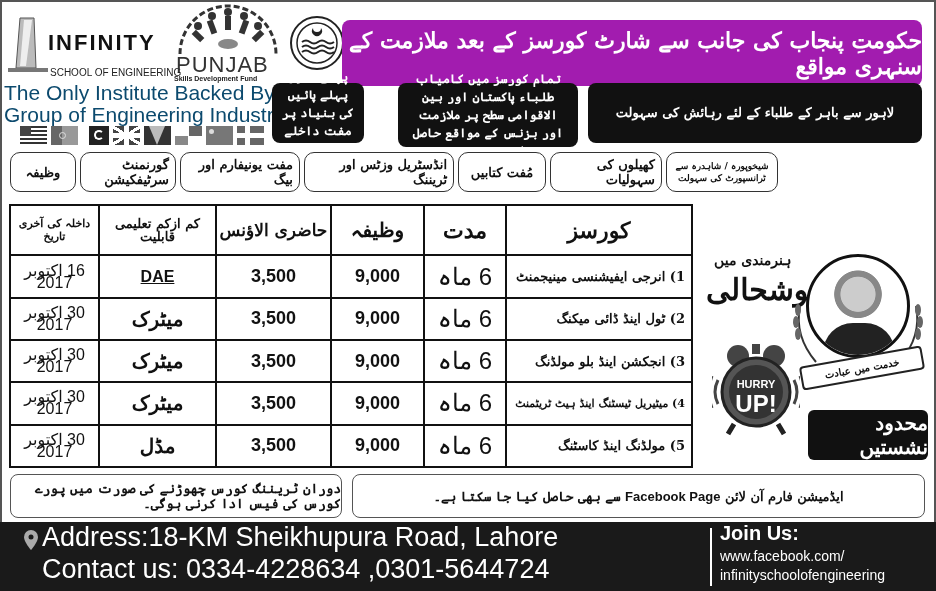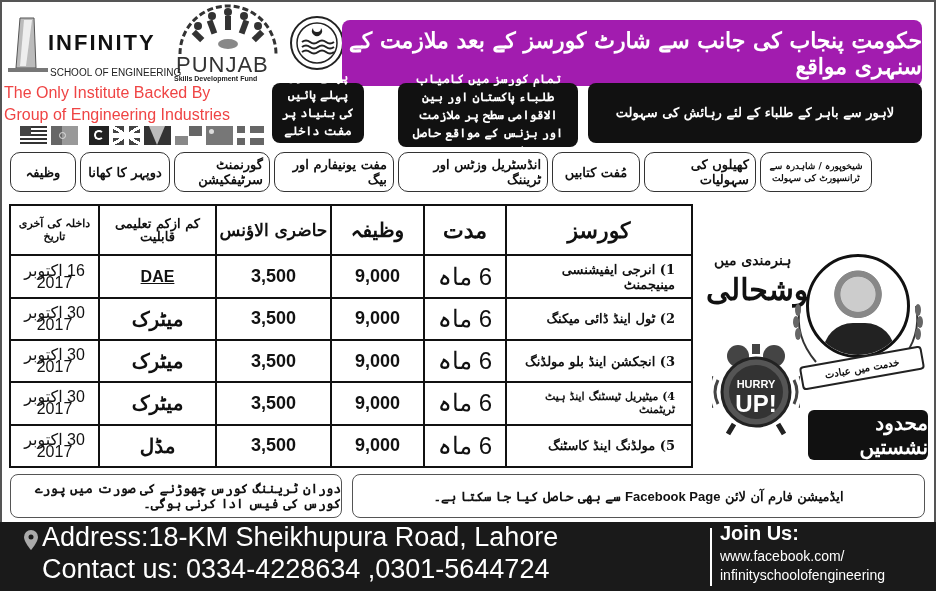--- a/index.html
+++ b/index.html
@@ -11,21 +11,21 @@
 
   
   .logo-tower { left: 6px; top: 16px; width: 44px; height: 58px; }
   .infinity-name { left: 48px; top: 30px; font-family: "Liberation Sans", sans-serif; font-weight: bold; font-size: 22px; letter-spacing: 2px; color: #111; }
   .infinity-sub { left: 50px; top: 67px; font-family: "Liberation Sans", sans-serif; font-size: 10px; color: #222; }
   .psdf-gear { left: 172px; top: 2px; width: 112px; height: 56px; }
   .psdf-name { left: 176px; top: 52px; font-family: "Liberation Sans", sans-serif; font-size: 22px; color: #333; letter-spacing: 1px; }
   .psdf-sub { left: 174px; top: 75px; font-family: "Liberation Sans", sans-serif; font-size: 7px; font-weight: bold; color: #222; }
   .gov-seal { left: 288px; top: 14px; width: 58px; height: 58px; }
 
-  .backed { left: 4px; top: 82px; font-family: "Liberation Sans", sans-serif; font-size: 16px; line-height: 22px; color: #ef4444; }
+  .backed { left: 4px; top: 82px; font-family: "Liberation Sans", sans-serif; font-size: 21px; line-height: 22px; color: #0c4a6e; }
   .flags { left: 20px; top: 126px; display: flex; gap: 4px; }
   .flag { width: 27px; height: 19px; background: #888; position: relative; overflow: hidden; }
 
   
   .title-banner { left: 342px; top: 11px; width: 580px; height: 66px; background: #a21caf; border-radius: 8px; color: #fff; font-size: 22px; display: flex; align-items: center; justify-content: center; margin-top: 9px; }
   .info-box { background: #111; color: #fff; border-radius: 8px; display: flex; align-items: center; justify-content: center; text-align: center; font-size: 12px; line-height: 18px; padding: 4px 8px; }
   .info-1 { left: 272px; top: 83px; width: 92px; height: 60px; }
   .info-2 { left: 398px; top: 83px; width: 180px; height: 64px; }
   .info-3 { left: 588px; top: 83px; width: 334px; height: 60px; font-size: 13px; }
 
@@ -36,21 +36,21 @@
 
   
   .table-wrap { left: 9px; top: 204px; width: 684px; height: 264px; }
   table { border-collapse: collapse; width: 100%; height: 100%; }
   td, th { border: 2px solid #111; text-align: center; vertical-align: middle; }
   th { height: 50px; font-size: 17px; font-family: "DejaVu Serif", serif; font-weight: bold; direction: rtl; }
   th.small { font-size: 11px; line-height: 13px; margin-left: 23px; }
   td { height: 42px; }
   .num { font-family: "Liberation Sans", sans-serif; font-weight: bold; font-size: 18px; }
   .dur { font-family: Liberation Sans, sans-serif; font-size: 24px; direction: rtl; border-radius: 11px; }
-  .course { direction: rtl; text-align: right; padding-right: 16px; font-family: "DejaVu Serif", serif; font-weight: bold; font-size: 13px; }
+  .course { direction: rtl; text-align: right; padding-right: 6px; font-family: "DejaVu Serif", serif; font-weight: bold; font-size: 13px; }
   .qual { font-family: "DejaVu Serif", serif; font-weight: bold; font-size: 20px; direction: rtl; }
   .qual.latin { font-family: "Liberation Sans", sans-serif; font-size: 16px; text-decoration: underline; }
   .date { font-size: 16px; line-height: 12px; font-family: Liberation Sans, sans-serif; direction: rtl; }
 
   
   .slogan-small { left: 714px; top: 252px; font-size: 14px; }
   .slogan-big { left: 706px; top: 272px; font-size: 30px; }
   .portrait { left: 806px; top: 254px; width: 104px; height: 104px; border-radius: 50%; border: 3px solid #111; background: radial-gradient(circle at 50% 38%, #ccc 0 22%, #888 23% 30%, #fff 31% 100%); overflow: hidden; }
   .portrait .suit { position: absolute; left: 14px; top: 66px; width: 72px; height: 40px; background: #222; border-radius: 30px 30px 0 0; }
   .ribbon { left: 800px; top: 356px; width: 124px; height: 24px; border: 2px solid #222; border-radius: 4px; background: #fff; font-size: 10px; display: flex; align-items: center; justify-content: center; transform: rotate(-10deg); }
@@ -152,21 +152,20 @@
     </div>
 </div>
 
 <div class="abs title-banner urdu">حکومتِ پنجاب کی جانب سے شارٹ کورسز کے بعد ملازمت کے سنہری مواقع</div>
 <div class="abs info-box urdu info-1">پہلے آئیں پہلے پائیں کی بنیاد پر مفت داخلے جاری ہیں</div>
 <div class="abs info-box urdu info-2">تمام کورسز میں کامیاب طلباء پاکستان اور بین الاقوامی سطح پر ملازمت اور بزنس کے مواقع حاصل کر رہے ہیں۔</div>
 <div class="abs info-box urdu info-3">لاہور سے باہر کے طلباء کے لئے رہائش کی سہولت</div>
 
 <div class="abs chips urdu">
   <div class="chip" style="width:66px">وظیفہ</div>
-  <div class="chip" style="width:90px">دوپہر کا کھانا</div>
   <div class="chip" style="width:96px">گورنمنٹ سرٹیفکیشن</div>
   <div class="chip" style="width:120px">مفت یونیفارم اور بیگ</div>
   <div class="chip" style="width:150px">انڈسٹریل وزٹس اور ٹریننگ</div>
   <div class="chip" style="width:88px">مُفت کتابیں</div>
   <div class="chip" style="width:112px">کھیلوں کی سہولیات</div>
   <div class="chip small" style="width:112px">شیخوپورہ / شاہدرہ سے ٹرانسپورٹ کی سہولت</div>
 </div>
 
 <div class="abs table-wrap">
   <table>

